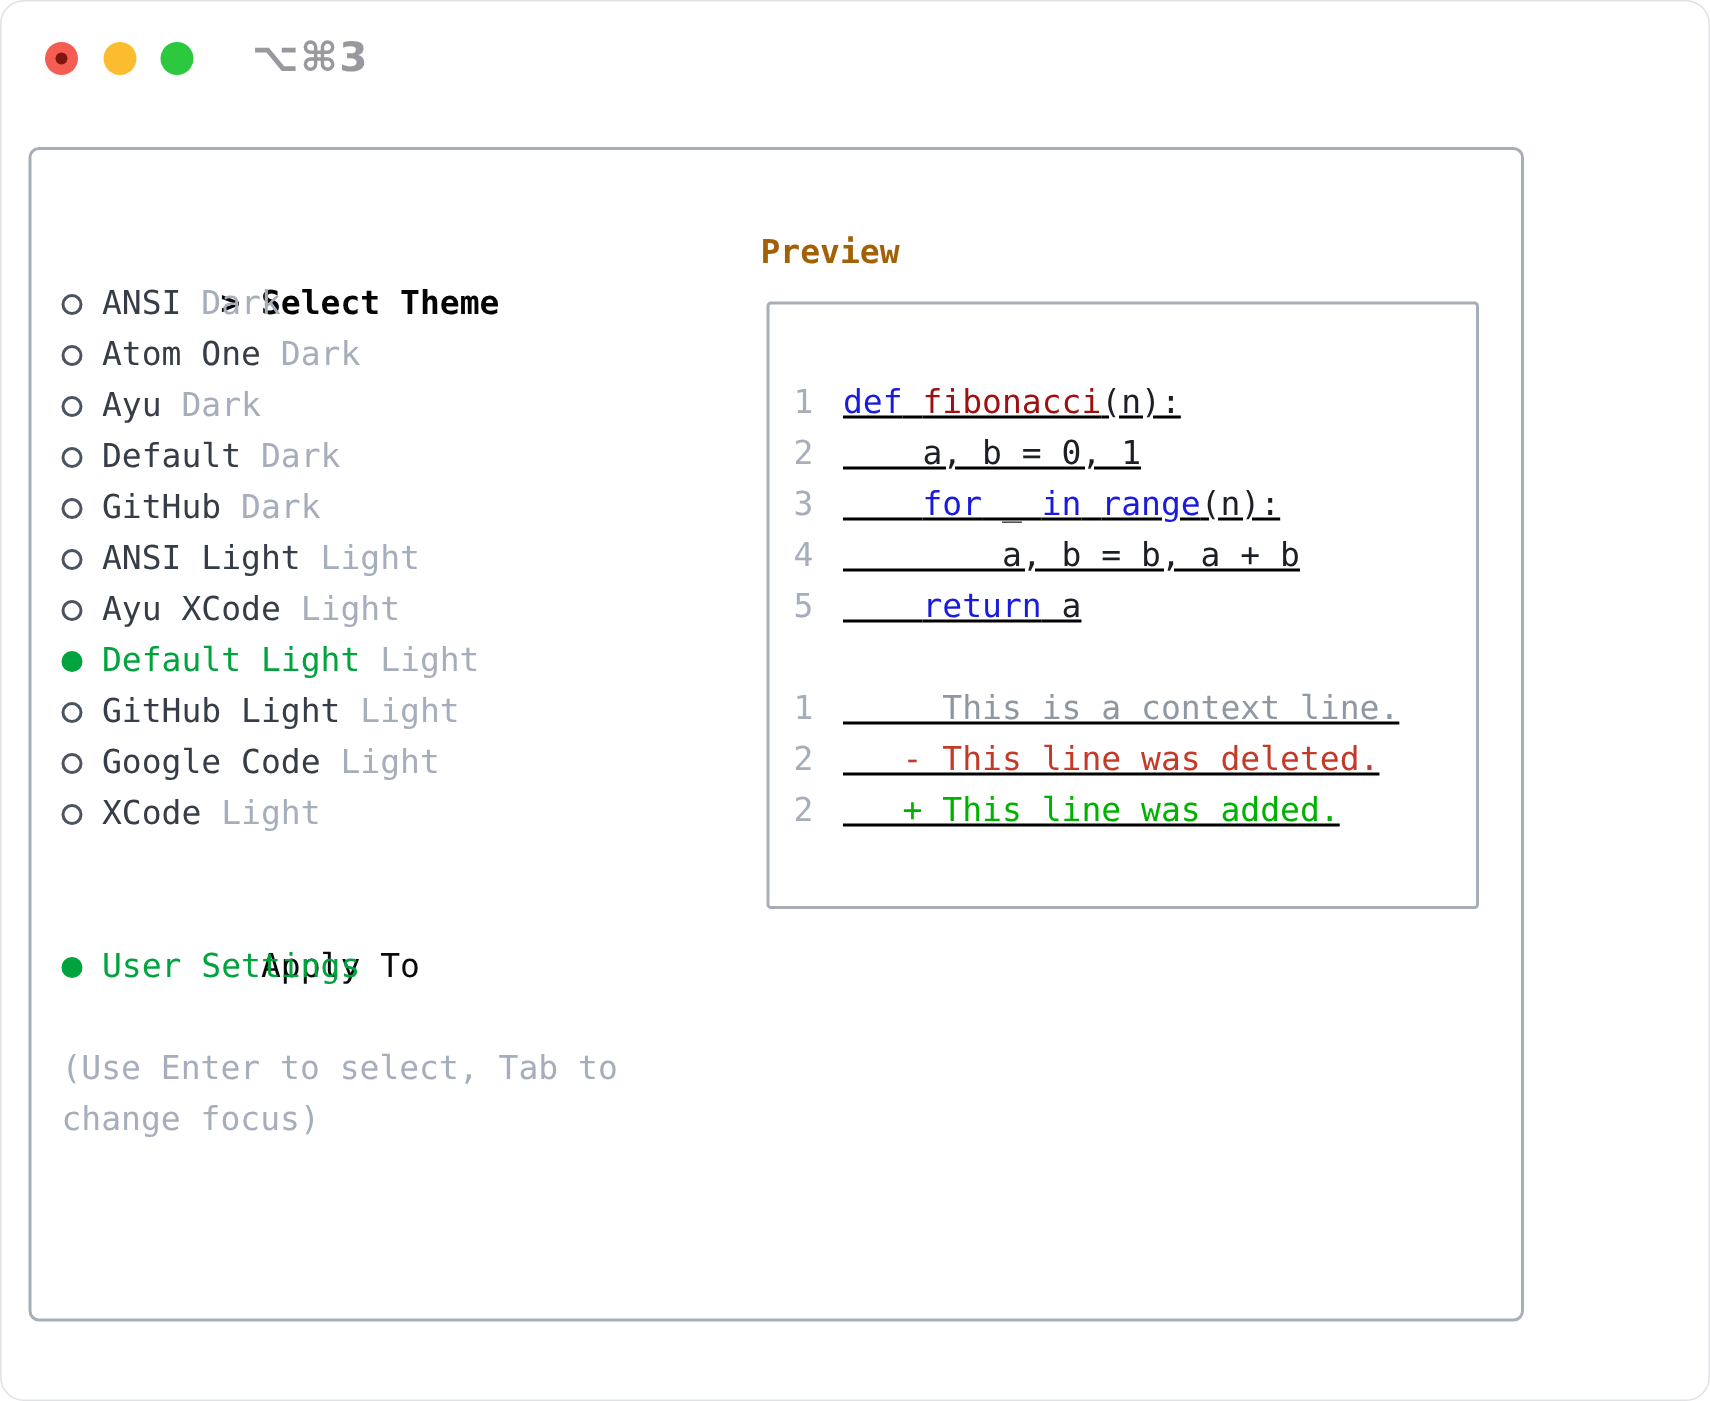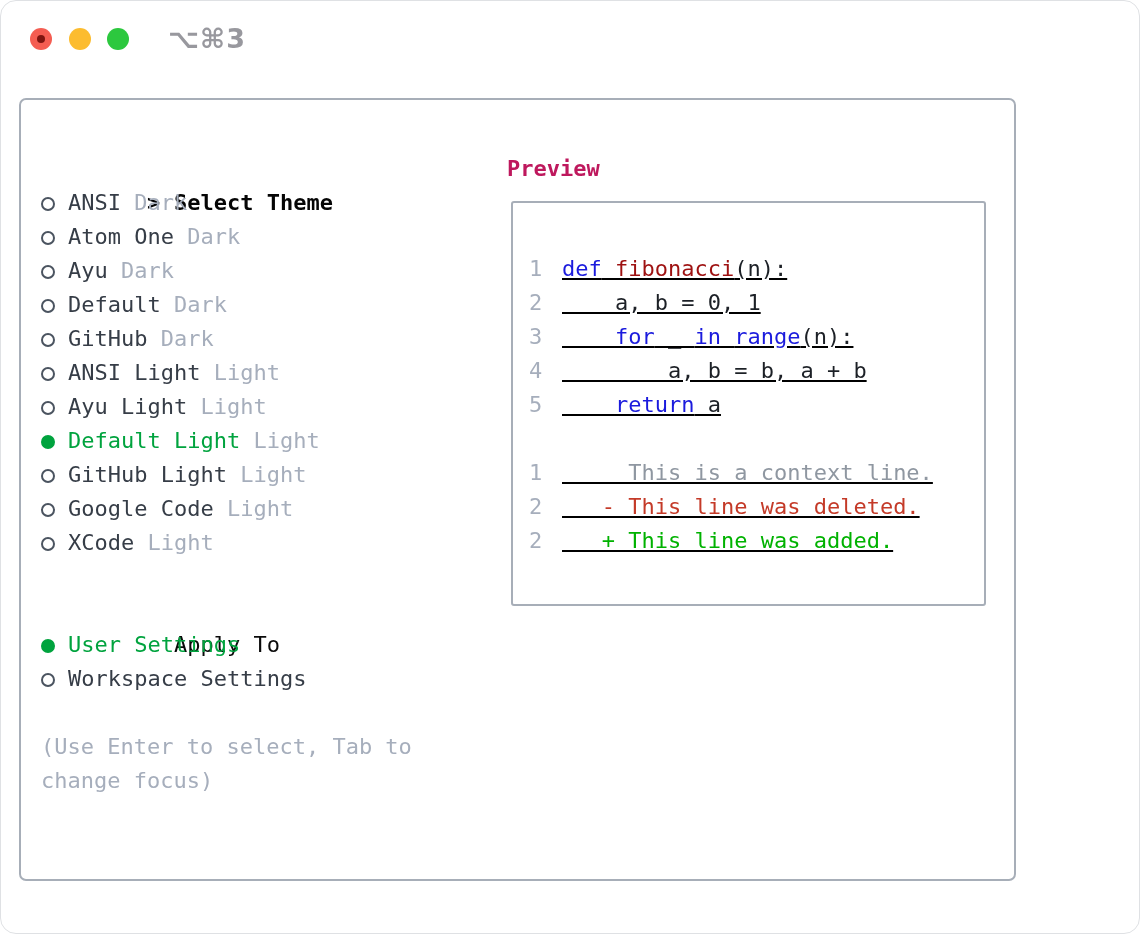--- a/index.html
+++ b/index.html
@@ -20,21 +20,21 @@
   .prefix{display:inline-block;width:27px;}
   .hdr{font-weight:bold;color:#050505;}
   .hdr2{color:#0a0a0a;}
   .circle{display:inline-block;width:14px;height:14px;box-sizing:border-box;border:2px solid #4b5460;border-radius:50%;vertical-align:-1px;}
   .circle.filled{background:var(--green);border-color:var(--green);}
   .theme-row .name,.apply-row .name{color:#363d47;}
   .theme-row.selected .name,.apply-row.selected .name{color:var(--green);margin-top:48px;}
   .variant{color:var(--muted);}
   .hint{width:434px;color:var(--muted);font-size:22px;line-height:34px;margin-top:0;}
   
-  .preview-header{position:absolute;left:486px;top:52px;font-size:22px;line-height:34px;font-weight:bold;color:#be185d;}
+  .preview-header{position:absolute;left:486px;top:52px;font-size:22px;line-height:34px;font-weight:bold;color:#a16207;}
   .preview-box{position:absolute;left:490px;top:101px;width:475px;height:405px;box-sizing:border-box;border:2px solid var(--border);border-radius:3px;padding:49px 0 0 16px;overflow:hidden;text-decoration:underline;}
   .code-line{height:34px;line-height:34px;white-space:pre;font-size:22px;}
   .ln{display:inline-block;width:33px;color:var(--muted);}
   .tok-plain{color:#1c2026;}
   .tok-kw{color:var(--kw);}
   .tok-fn{color:var(--fn);}
   .tok-ctx{color:var(--ctx);}
   .tok-del{color:var(--del);}
   .tok-add{color:var(--add);}
 </style>
@@ -56,33 +56,32 @@
       <div class="row">
         <span class="prefix hdr">&gt;</span><span class="hdr">Select Theme</span>
       </div>
       <div id="theme-list">
           <div class="row theme-row"><span class="prefix"><span class="circle"></span></span><span class="name">ANSI</span><span class="variant"> Dark</span></div>
           <div class="row theme-row"><span class="prefix"><span class="circle"></span></span><span class="name">Atom One</span><span class="variant"> Dark</span></div>
           <div class="row theme-row"><span class="prefix"><span class="circle"></span></span><span class="name">Ayu</span><span class="variant"> Dark</span></div>
           <div class="row theme-row"><span class="prefix"><span class="circle"></span></span><span class="name">Default</span><span class="variant"> Dark</span></div>
           <div class="row theme-row"><span class="prefix"><span class="circle"></span></span><span class="name">GitHub</span><span class="variant"> Dark</span></div>
           <div class="row theme-row"><span class="prefix"><span class="circle"></span></span><span class="name">ANSI Light</span><span class="variant"> Light</span></div>
-          <div class="row theme-row"><span class="prefix"><span class="circle"></span></span><span class="name">Ayu Light</span><span class="variant"> Light</span></div>
+          <div class="row theme-row"><span class="prefix"><span class="circle"></span></span><span class="name">Ayu XCode</span><span class="variant"> Light</span></div>
           <div class="row theme-row selected"><span class="prefix"><span class="circle filled"></span></span><span class="name">Default Light</span><span class="variant"> Light</span></div>
           <div class="row theme-row"><span class="prefix"><span class="circle"></span></span><span class="name">GitHub Light</span><span class="variant"> Light</span></div>
           <div class="row theme-row"><span class="prefix"><span class="circle"></span></span><span class="name">Google Code</span><span class="variant"> Light</span></div>
           <div class="row theme-row"><span class="prefix"><span class="circle"></span></span><span class="name">XCode</span><span class="variant"> Light</span></div>
         </div>
       <div class="blank"></div>
       <div class="row">
         <span class="prefix"></span><span class="hdr2">Apply To</span>
       </div>
       <div id="apply-list">
           <div class="row apply-row selected"><span class="prefix"><span class="circle filled"></span></span><span class="name">User Settings</span></div>
-          <div class="row apply-row"><span class="prefix"><span class="circle"></span></span><span class="name">Workspace Settings</span></div>
         </div>
       <div class="blank"></div>
       <div class="hint">(Use Enter to select, Tab to change focus)</div>
     </div>
 
     <div class="preview-header">Preview</div>
 
     <div class="preview-box">
       <div id="code-lines">
           <div class="code-line"><span class="ln">1</span><span class="tok-kw">def</span><span class="tok-plain"> </span><span class="tok-fn">fibonacci</span><span class="tok-plain">(n):</span></div>

